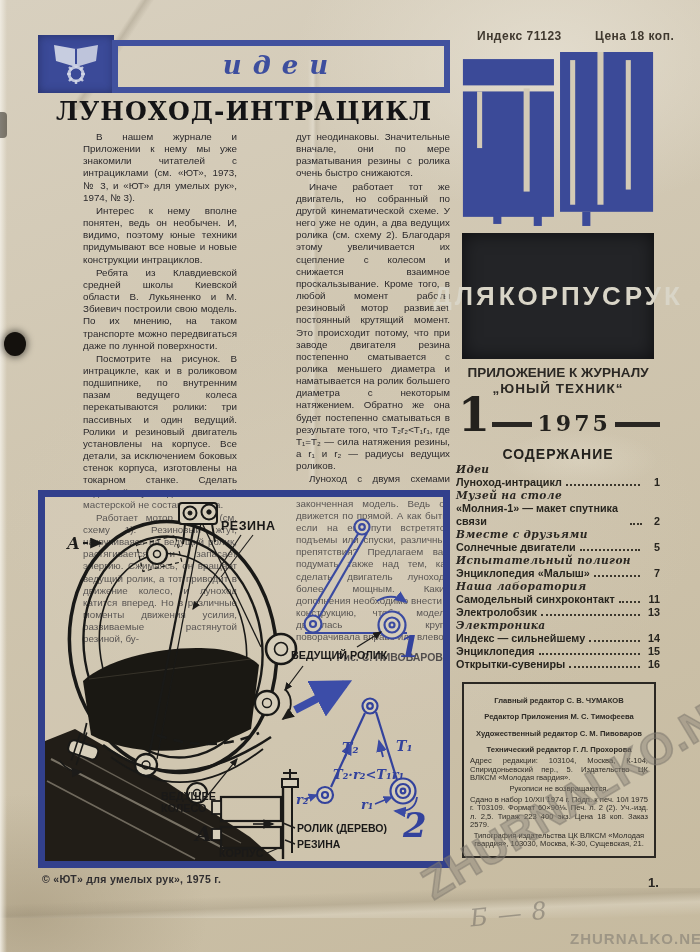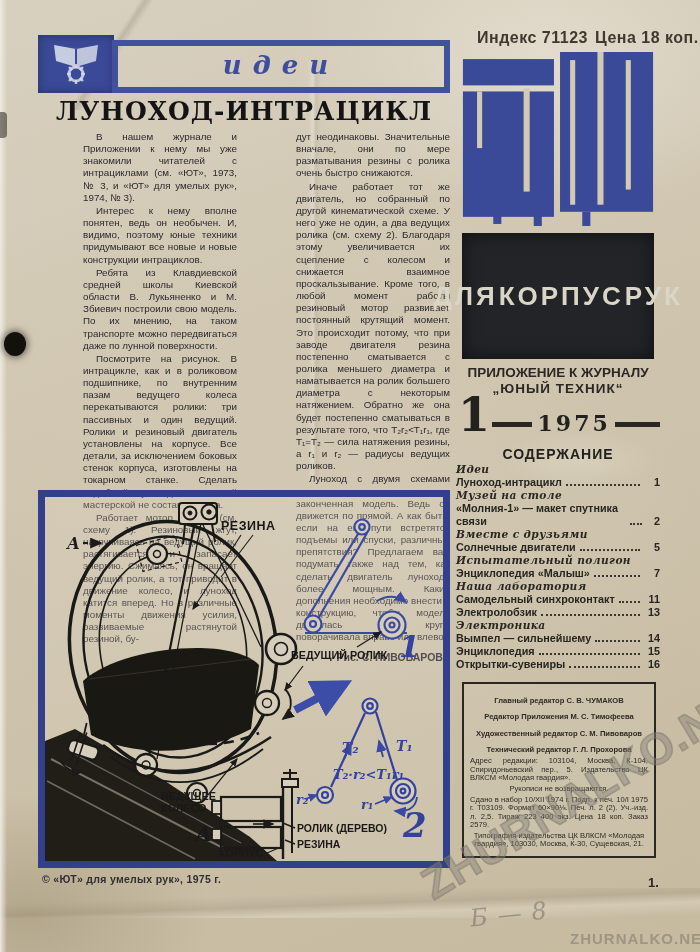--- a/index.html
+++ b/index.html
@@ -22,21 +22,21 @@
   .edge-strip{position:absolute;left:0;top:0;width:7px;height:952px;
     background:linear-gradient(90deg,rgba(240,236,226,.95),rgba(240,236,226,0));}
   .smudge1{position:absolute;left:0;top:112px;width:7px;height:26px;background:rgba(40,36,30,.55);border-radius:0 4px 4px 0;}
   .hole-punch{position:absolute;left:4px;top:332px;width:22px;height:24px;background:#14110d;border-radius:50%;
     box-shadow:0 0 6px 2px rgba(20,17,13,.5);}
   .stain1{position:absolute;left:150px;top:650px;width:120px;height:80px;border-radius:50%;
     background:radial-gradient(ellipse,rgba(140,125,95,.10),transparent 70%);}
   .stain2{position:absolute;left:500px;top:430px;width:160px;height:60px;border-radius:50%;
     background:radial-gradient(ellipse,rgba(255,252,240,.20),transparent 70%);}
 
-  .indeks,.cena{position:absolute;top:29px;font-size:16px;font-weight:bold;color:#40392f;letter-spacing:.5px;}
+  .indeks,.cena{position:absolute;top:29px;font-size:12px;font-weight:bold;color:#40392f;letter-spacing:.5px;}
   .indeks{left:477px;} .cena{left:595px;}
 
   .emblem{position:absolute;left:38px;top:35px;width:76px;height:58px;background:#3b4a98;
     box-shadow:inset 0 0 10px rgba(20,25,60,.5);display:flex;align-items:center;justify-content:center;}
   .idei-banner{position:absolute;left:112px;top:40px;width:338px;height:53px;box-sizing:border-box;
     border:6px solid #41519e;display:flex;align-items:center;justify-content:center;}
   .idei-banner span{font-family:"DejaVu Serif",serif;font-style:italic;font-weight:bold;font-size:26px;
     color:#3d4e9e;letter-spacing:11px;transform:translateY(-2px);}
 
   .article-title{position:absolute;left:38px;top:97px;width:412px;margin:0;text-align:center;
@@ -377,21 +377,21 @@
         <span class="leader"></span>
         <span class="pg">11</span>
       </div>
       <div class="toc-entry">
         <span class="lbl">Электролобзик</span>
         <span class="leader"></span>
         <span class="pg">13</span>
       </div>
       <div class="toc-heading">Электроника</div>
       <div class="toc-entry">
-        <span class="lbl">Вымпел — сильнейшему</span>
+        <span class="lbl">Индекс — сильнейшему</span>
         <span class="leader"></span>
         <span class="pg">14</span>
       </div>
       <div class="toc-entry">
         <span class="lbl">Энциклопедия</span>
         <span class="leader"></span>
         <span class="pg">15</span>
       </div>
       <div class="toc-entry">
         <span class="lbl">Открытки-сувениры</span>

